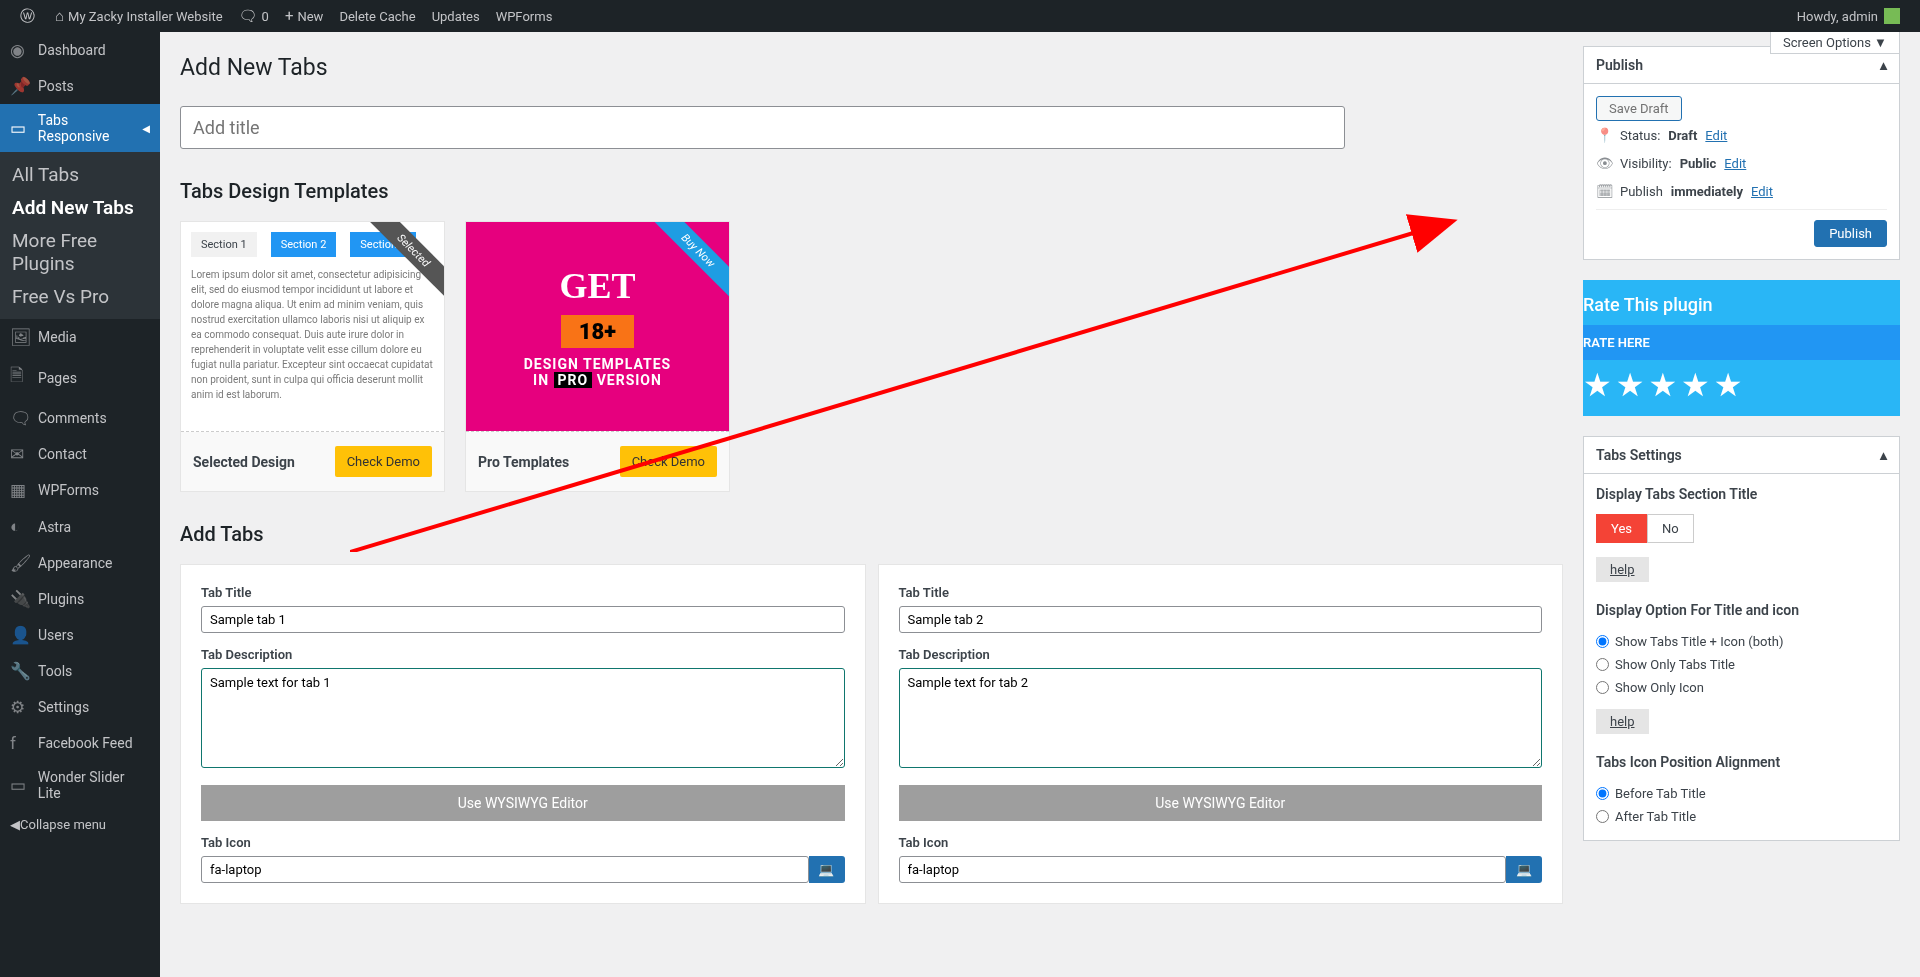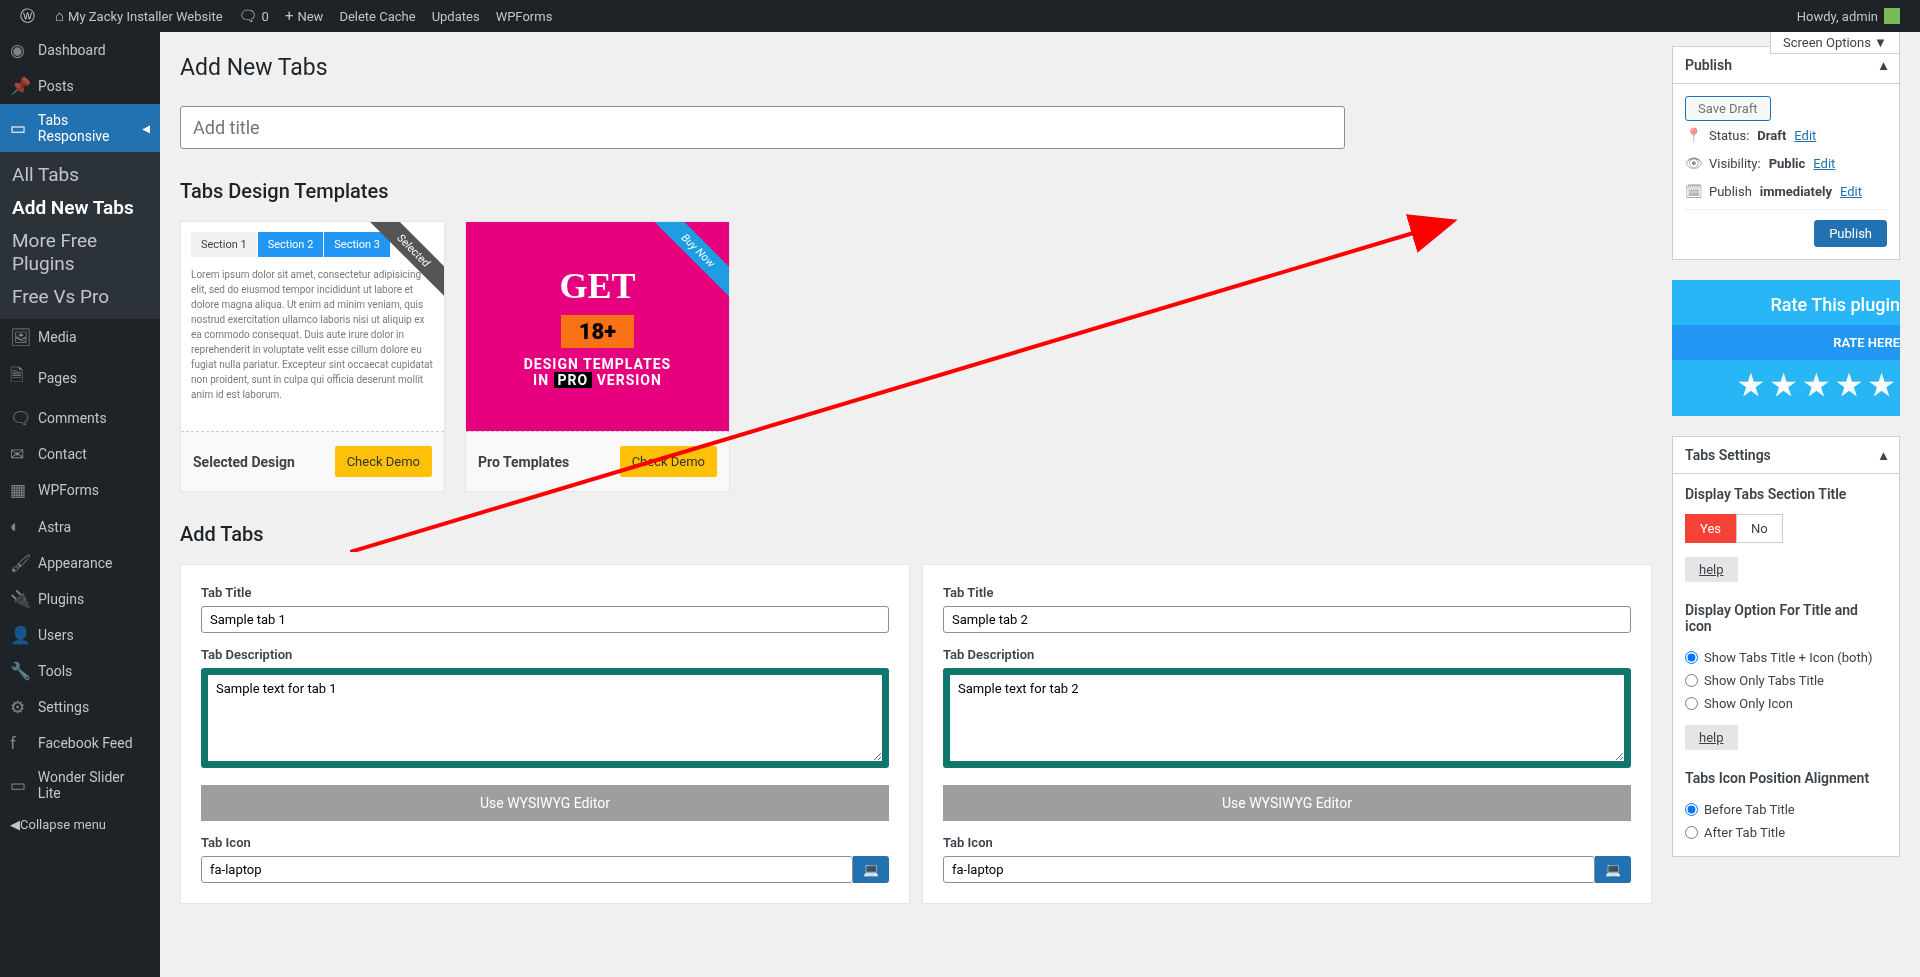--- a/index.html
+++ b/index.html
@@ -19,59 +19,59 @@
 .sidemenu .sub .subitem { padding:5px 12px; color:#c3c4c7; font-size:19px; cursor:pointer; }
 .sidemenu .sub .subitem.current { color:#fff; font-weight:600; }
 .sidemenu .collapse { padding:8px 10px; font-size:13px; display:flex; align-items:center; cursor:pointer; }
 .chev { margin-left:auto; font-size:10px; }
 .main { flex:1; padding:10px 20px 40px 20px; position:relative; }
 .screen-options { position:absolute; top:0; right:20px; background:#fff; border:1px solid #ccd0d4; border-top:none; padding:3px 12px; font-size:13px; cursor:pointer; }
 h1.page-title { font-size:23px; font-weight:400; color:#1d2327; margin:12px 0 14px; }
 .title-input { width:100%; max-width:1165px; padding:10px 12px; font-size:18px; border:1px solid #8c8f94; border-radius:3px; background:#fff; }
 .columns { display:flex; gap:20px; margin-top:25px; }
 .col-main { flex:1; }
-.col-side { width:228px; flex-shrink:0; }
+.col-side { width:317px; flex-shrink:0; }
 .postbox { background:#fff; border:1px solid #ccd0d4; margin-bottom:20px; }
 .postbox-header { padding:10px 12px; border-bottom:1px solid #ccd0d4; display:flex; align-items:center; justify-content:space-between; font-size:14px; font-weight:600; }
 .postbox-body { padding:12px; }
 h2.section-title { font-size:20px; font-weight:500; margin-bottom:18px; color:#1d2327; }
 .templates { display:flex; gap:20px; margin-bottom:30px; }
 .tpl-card { width:265px; background:#fff; border:1px solid #e5e5e5; position:relative; }
 .tpl-preview { height:210px; padding:10px; position:relative; overflow:hidden; }
 .tpl-preview.dotted { border-bottom:1px dashed #ccc; }
 .ribbon { position:absolute; top:18px; right:-30px; background:#555; color:#fff; padding:4px 40px; transform:rotate(45deg); font-size:11px; font-style:italic; }
 .ribbon.blue { background:#1e9de3; }
-.tabs-demo { display:flex; gap:1px; }
+.tabs-demo { display:flex; gap:14px; }
 .tabs-demo span { background:#f1f1f1; padding:6px 10px; font-size:11px; }
 .tabs-demo span.active { background:#2196f3; color:#fff; }
 .lorem { font-size:10px; color:#7a7a7a; margin-top:10px; line-height:1.5; }
 .tpl-pink { background:#e6007e; height:100%; display:flex; flex-direction:column; align-items:center; justify-content:center; color:#fff; }
 .tpl-pink .get { font-size:36px; font-weight:900; font-family:Georgia,serif; }
 .tpl-pink .badge18 { background:#f97316; color:#000; font-size:22px; font-weight:900; padding:4px 18px; margin:8px 0; }
 .tpl-pink .sub1 { font-size:14px; font-weight:700; letter-spacing:1px; }
 .tpl-pink .pro { background:#000; padding:0 4px; }
 .tpl-footer { padding:14px 12px; display:flex; align-items:center; justify-content:space-between; background:#f9f9f9; }
 .tpl-footer .lbl { font-weight:700; font-size:14px; }
 .btn-yellow { background:#ffc107; color:#333; border:none; padding:8px 12px; font-size:13px; cursor:pointer; border-radius:2px; }
 .add-tabs-row { display:flex; gap:12px; }
 .tab-card { flex:1; background:#fff; border:1px solid #e5e5e5; padding:20px; }
 .tab-card label { display:block; font-size:13px; font-weight:600; margin-bottom:6px; }
 .tab-card input[type=text] { width:100%; padding:5px 8px; border:1px solid #8c8f94; border-radius:3px; font-size:13px; margin-bottom:14px; }
-.tab-card textarea { width:100%; height:100px; padding:6px 8px; border:7px solid #0f766e; border-radius:3px; font-size:13px; margin-bottom:14px; resize:both; }
+.tab-card textarea { width:100%; height:100px; padding:6px 8px; border:1px solid #0f766e; border-radius:3px; font-size:13px; margin-bottom:14px; resize:both; }
 .btn-gray { width:100%; background:#9e9e9e; color:#fff; border:none; padding:10px; font-size:14px; cursor:pointer; margin-bottom:14px; }
 .icon-input-wrap { display:flex; }
 .icon-input-wrap input { flex:1; border-radius:3px 0 0 3px; }
 .icon-input-wrap .icon-btn { width:36px; background:#2271b1; color:#fff; display:flex; align-items:center; justify-content:center; border-radius:0 3px 3px 0; cursor:pointer; }
 .btn-outline { background:#f6f7f7; border:1px solid #2271b1; color:#737373; padding:4px 12px; font-size:13px; cursor:pointer; border-radius:3px; }
 .publish-row { display:flex; align-items:center; gap:8px; font-size:13px; padding:6px 0; }
 .publish-row .pi { width:16px; opacity:.6; font-size:14px; }
 .publish-row a { color:#2271b1; text-decoration:underline; }
 .publish-actions { display:flex; justify-content:flex-end; padding-top:10px; border-top:1px solid #eee; margin-top:4px; }
 .btn-primary { background:#2271b1; color:#fff; border:1px solid #2271b1; padding:5px 14px; font-size:13px; cursor:pointer; border-radius:3px; }
-.rate-box { background:#29b6f6; color:#fff; text-align:right; padding:14px 0 12px; margin-bottom:20px; }
+.rate-box { background:#29b6f6; color:#fff; text-align:left; padding:14px 0 12px; margin-bottom:20px; }
 .rate-box h3 { font-size:18px; font-weight:500; margin-bottom:10px; }
 .rate-btn { background:#2196f3; color:#fff; padding:10px 0; font-size:13px; font-weight:600; cursor:pointer; }
 .stars { font-size:32px; letter-spacing:4px; margin-top:6px; }
 .setting-title { font-size:14px; font-weight:600; margin-bottom:12px; }
 .toggle-row { display:flex; margin-bottom:14px; }
 .toggle-row .opt { padding:6px 14px; border:1px solid #ccc; font-size:13px; cursor:pointer; background:#fff; }
 .toggle-row .opt.active { background:#f44336; color:#fff; border-color:#f44336; }
 .help-btn { background:#e5e5e5; padding:5px 14px; font-size:13px; text-decoration:underline; display:inline-block; cursor:pointer; margin-bottom:20px; }
 .radio-row { display:flex; align-items:center; gap:6px; padding:4px 0; font-size:13px; }
 .radio-row input { margin:0; }

